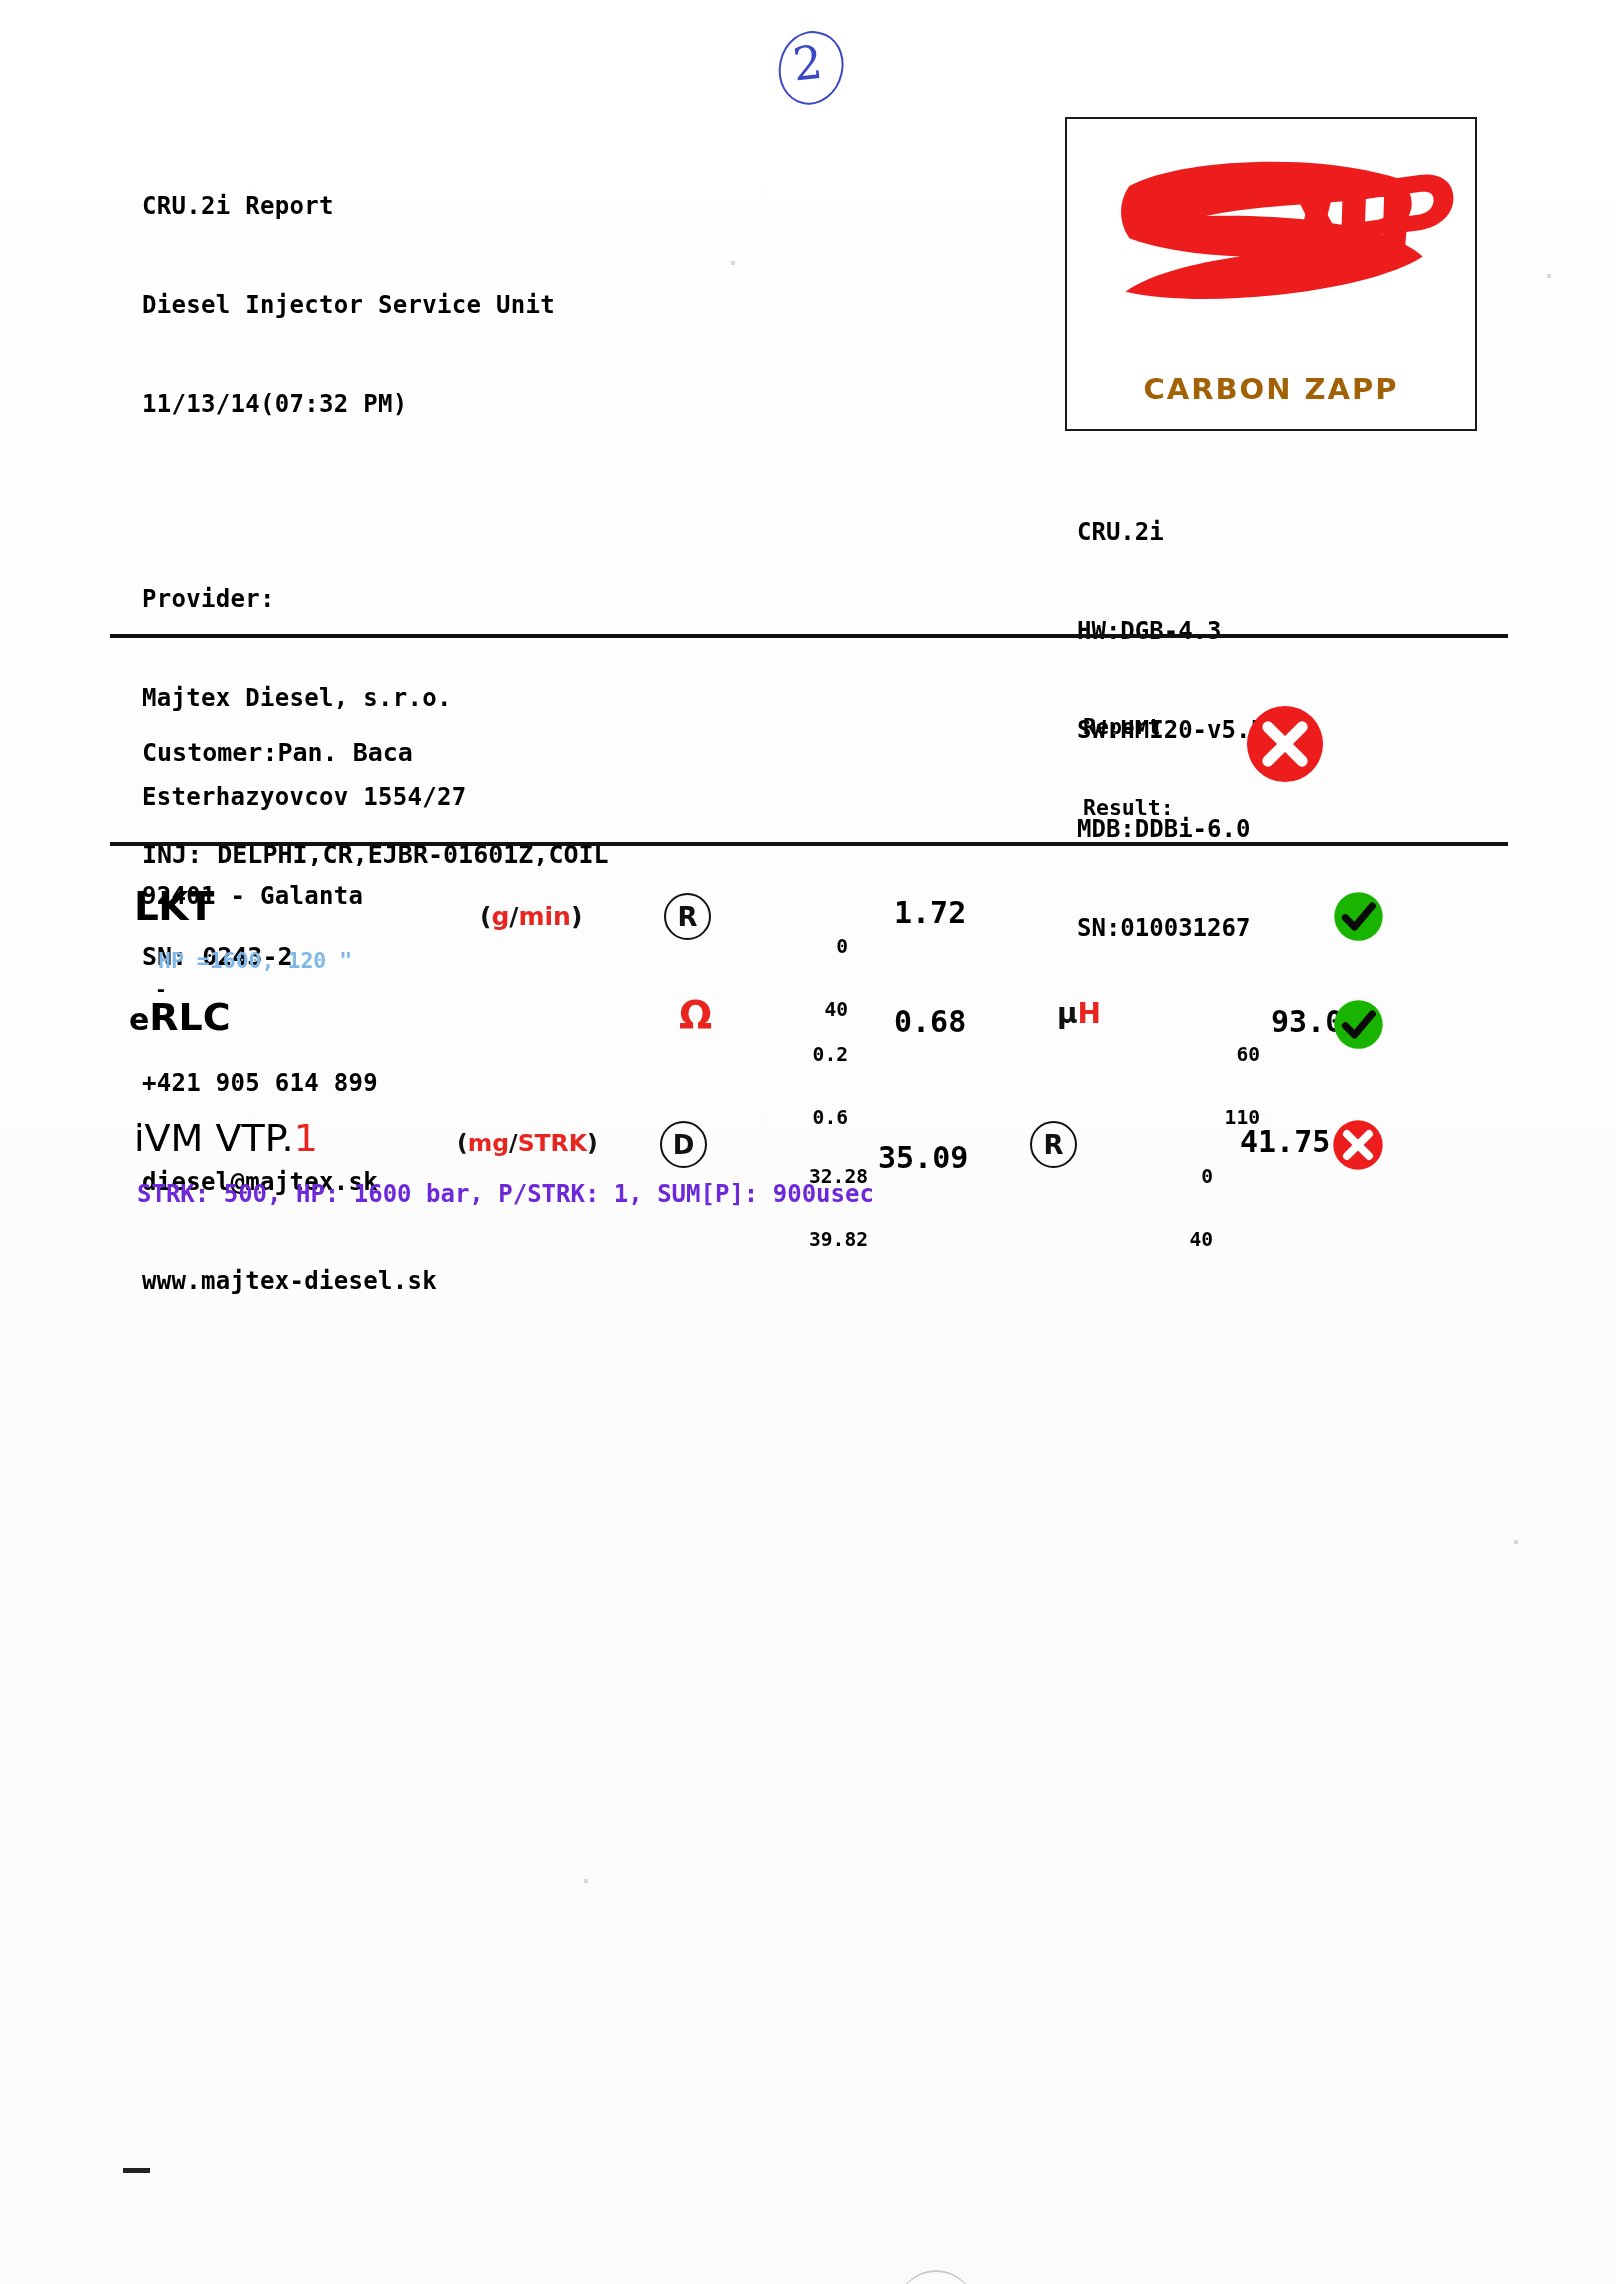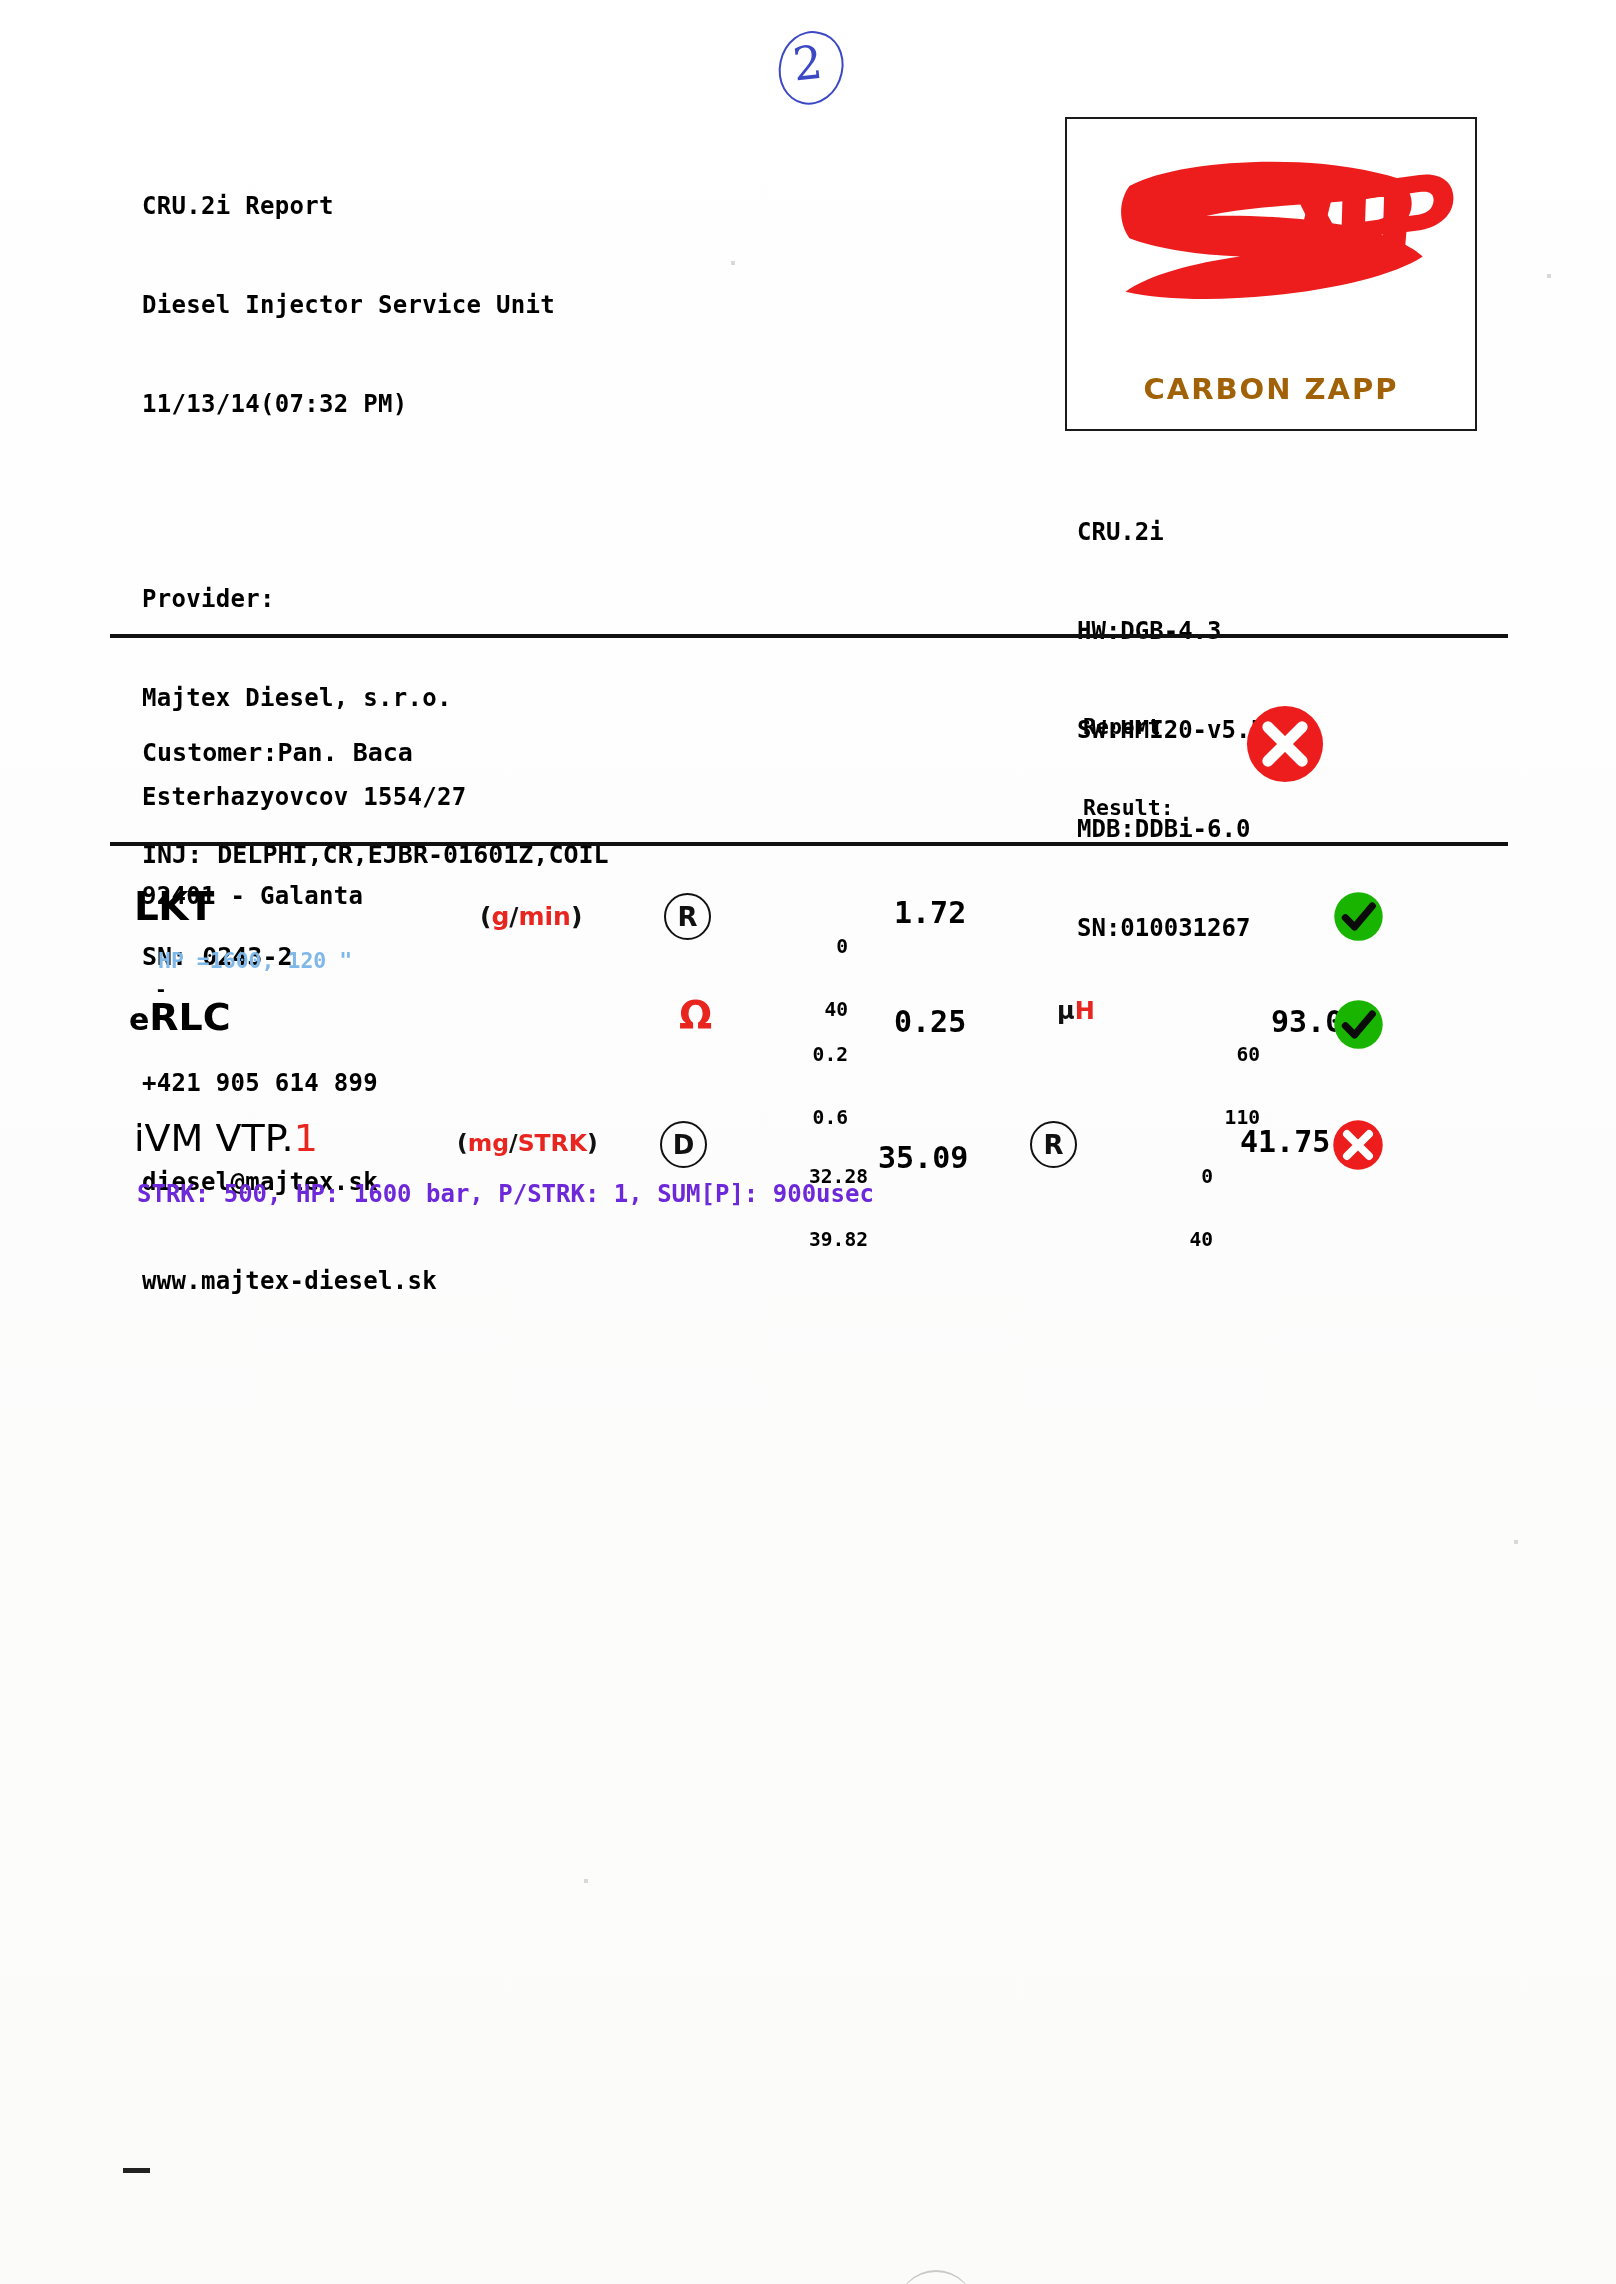--- a/index.html
+++ b/index.html
@@ -232,21 +232,21 @@
     font-family: "DejaVu Sans", sans-serif;
     font-size: 39px;
     font-weight: bold;
     color: #e8251f;
   }
   .muh {
     position: absolute;
     left: 1057px;
     top: 997px;
     font-family: "DejaVu Sans", sans-serif;
-    font-size: 24px;
+    font-size: 28px;
     font-weight: bold;
     color: #111;
   }
   .muh .h { color: #e8251f; }
 
   .note {
     position: absolute;
     font-family: "DejaVu Sans Mono", monospace;
     font-weight: bold;
     white-space: pre;
@@ -412,21 +412,21 @@
       <path d="M22 44 L36 58 L63 26" stroke="#0b0b0b" stroke-width="11" fill="none" stroke-linecap="round" stroke-linejoin="round"></path>
     </svg>
   </div>
 
   <div class="lbl-erlc"><span class="small">e</span><span>RLC</span></div>
   <div class="omega">Ω</div>
   <div class="limits lim-erlc-ohm">
     <div>0.2</div>
     <div>0.6</div>
   </div>
-  <div class="value val-erlc-ohm">0.25</div>
+  <div class="value val-erlc-ohm">0.68</div>
   <div class="muh"><span>μ</span><span class="h">H</span></div>
   <div class="limits lim-erlc-uh">
     <div>60</div>
     <div>110</div>
   </div>
   <div class="value val-erlc-uh">93.00</div>
   <div class="mark mark-check-erlc">
     <svg width="55" height="55" viewBox="0 0 84 84" aria-hidden="true">
       <circle cx="42" cy="42" r="37" fill="#19b400"></circle>
       <path d="M22 44 L36 58 L63 26" stroke="#0b0b0b" stroke-width="11" fill="none" stroke-linecap="round" stroke-linejoin="round"></path>

